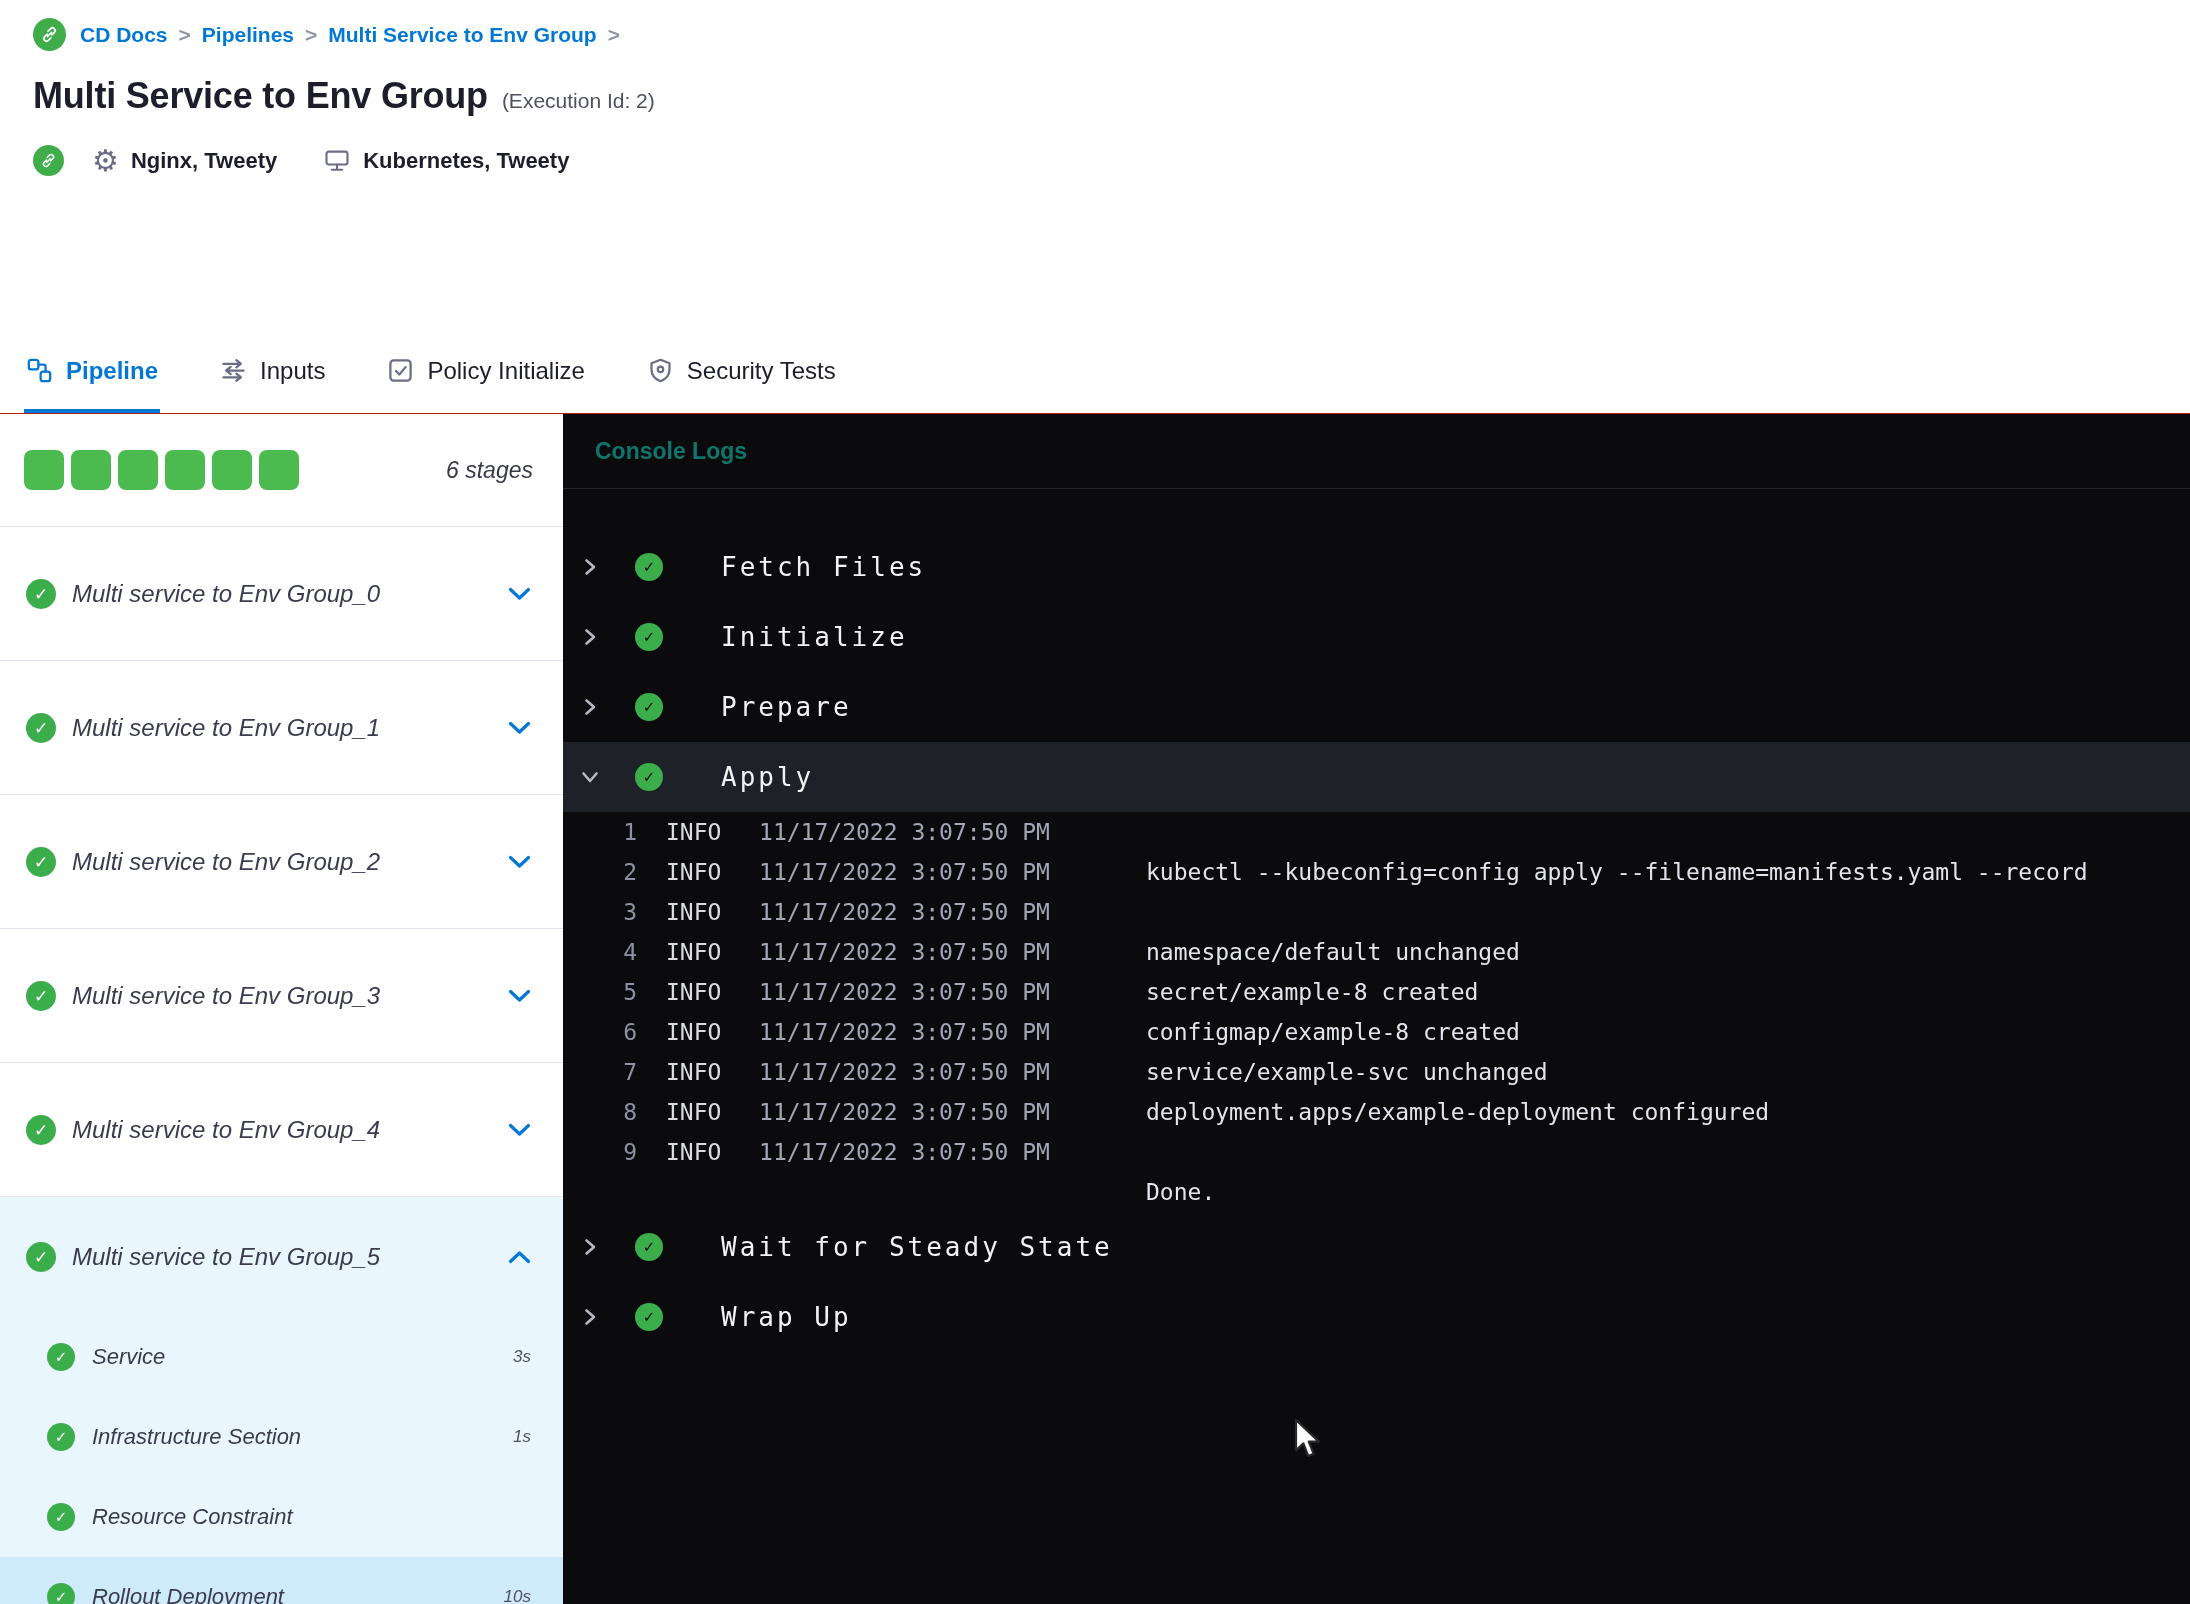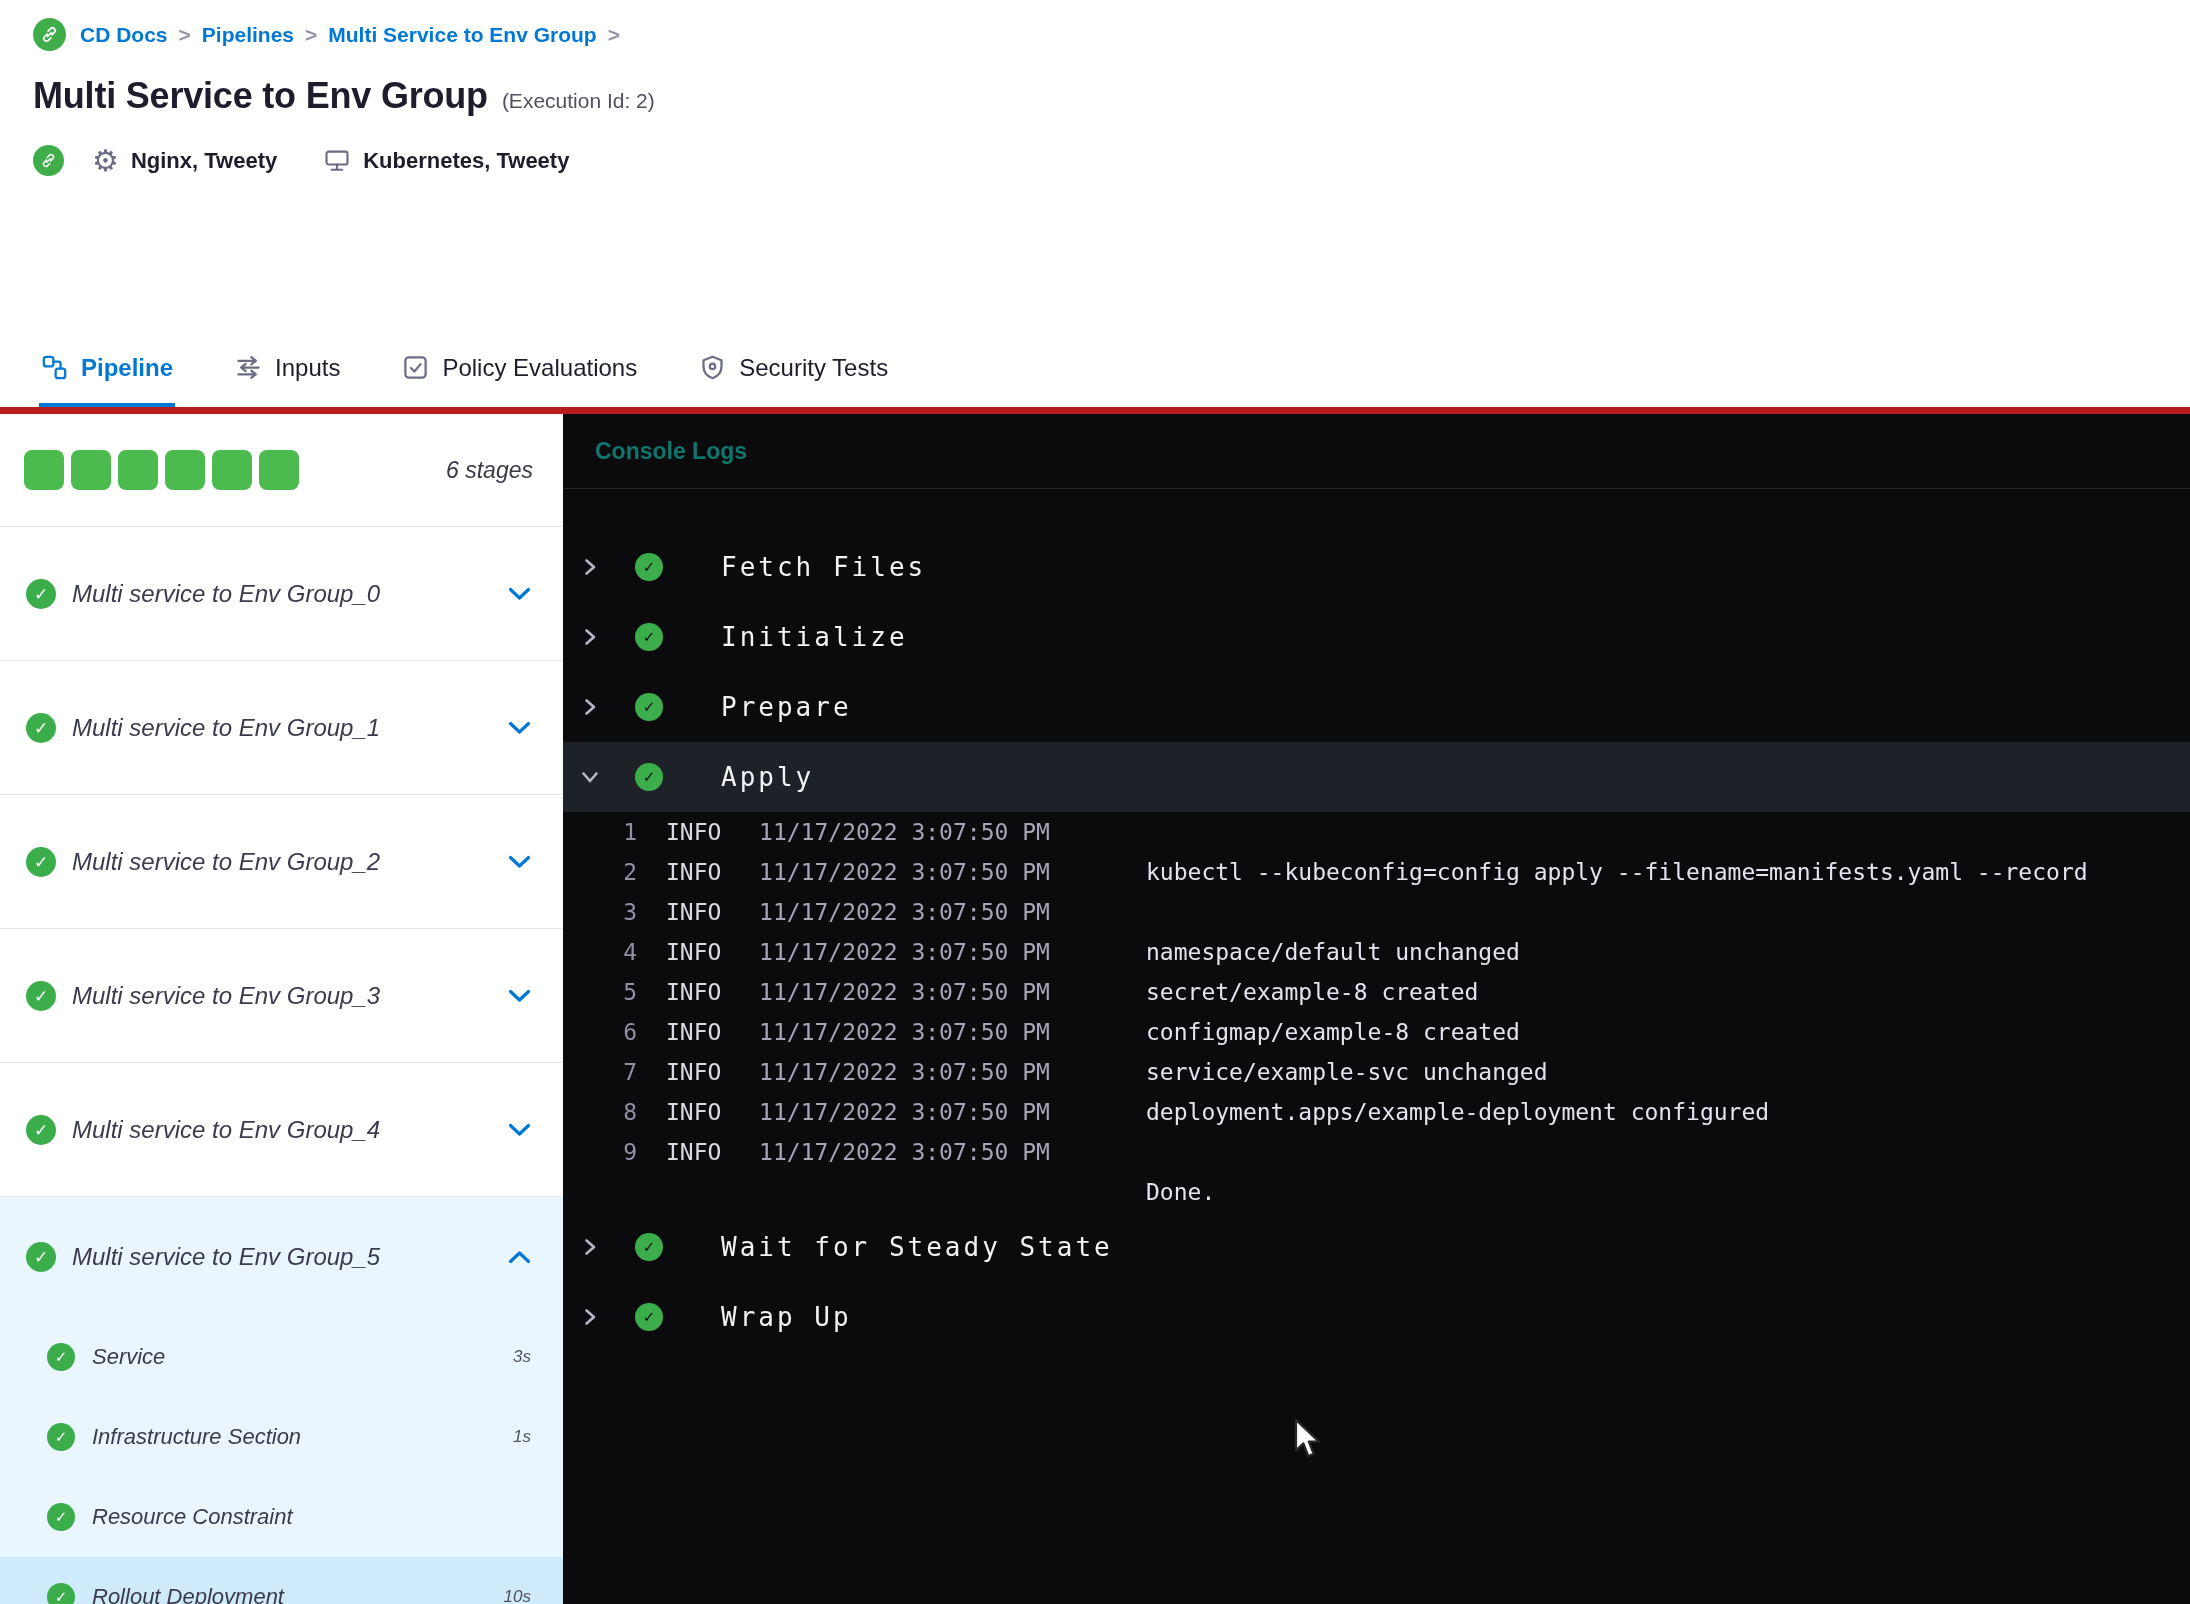--- a/index.html
+++ b/index.html
@@ -26,21 +26,21 @@
   .exec-id { margin-left:14px; font-size:21px; color:#4f5162; }
 
   .meta-row { display:flex; align-items:center; padding-left:33px; margin-top:28px; }
   .meta-row .round-icon { width:31px; height:31px; }
   .gear-icon { font-size:30px; color:#6b6d85; line-height:1; margin-left:28px; }
   .meta-label { font-size:22px; font-weight:bold; color:#1d1d2c; margin-left:12px; }
   .infra-icon { margin-left:46px; display:flex; }
 
   .tabs {
     margin-top:auto; display:flex; align-items:stretch; gap:58px;
-    padding-left:39px; height:82px; border-bottom:7px solid #b91c1c;
+    padding-left:24px; height:82px; border-bottom:1px solid #b91c1c;
   }
   .tab {
     display:flex; align-items:center; gap:13px; font-size:24px; color:#1d1d2c;
     font-weight:500; border-bottom:4px solid transparent; cursor:pointer; padding:0 2px;
   }
   .tab.active { color:#0278d5; font-weight:bold; border-bottom-color:#0278d5; }
   .tab svg { flex:none; }
 
   
   .content { display:flex; height:1282px; }
@@ -162,21 +162,21 @@
           <path d="M21 12 H6.5 M9.5 8.8 L5.5 12 L9.5 15.2"></path>
           <path d="M3 18 H17.5 M14.5 14.8 L18.5 18 L14.5 21.2"></path>
         </svg>
       <span>Inputs</span>
     </div>
     <div class="tab">
       <svg width="27" height="27" viewBox="0 0 24 24" fill="none" stroke="#6b6d85" stroke-width="2" stroke-linecap="round" stroke-linejoin="round">
           <rect x="3" y="3" width="18" height="18" rx="3"></rect>
           <path d="M8 12.5 l3 3 L16.5 9"></path>
         </svg>
-      <span>Policy Evaluations</span>
+      <span>Policy Initialize</span>
     </div>
     <div class="tab">
       <svg width="27" height="27" viewBox="0 0 24 24" fill="none" stroke="#6b6d85" stroke-width="2" stroke-linejoin="round">
           <path d="M12 2.5 L20 5.5 V11 c0 5.2 -3.4 8.7 -8 10.5 C7.4 19.7 4 16.2 4 11 V5.5 Z"></path>
           <circle cx="12" cy="11" r="2.4"></circle>
         </svg>
       <span>Security Tests</span>
     </div>
   </nav>
 </header>

